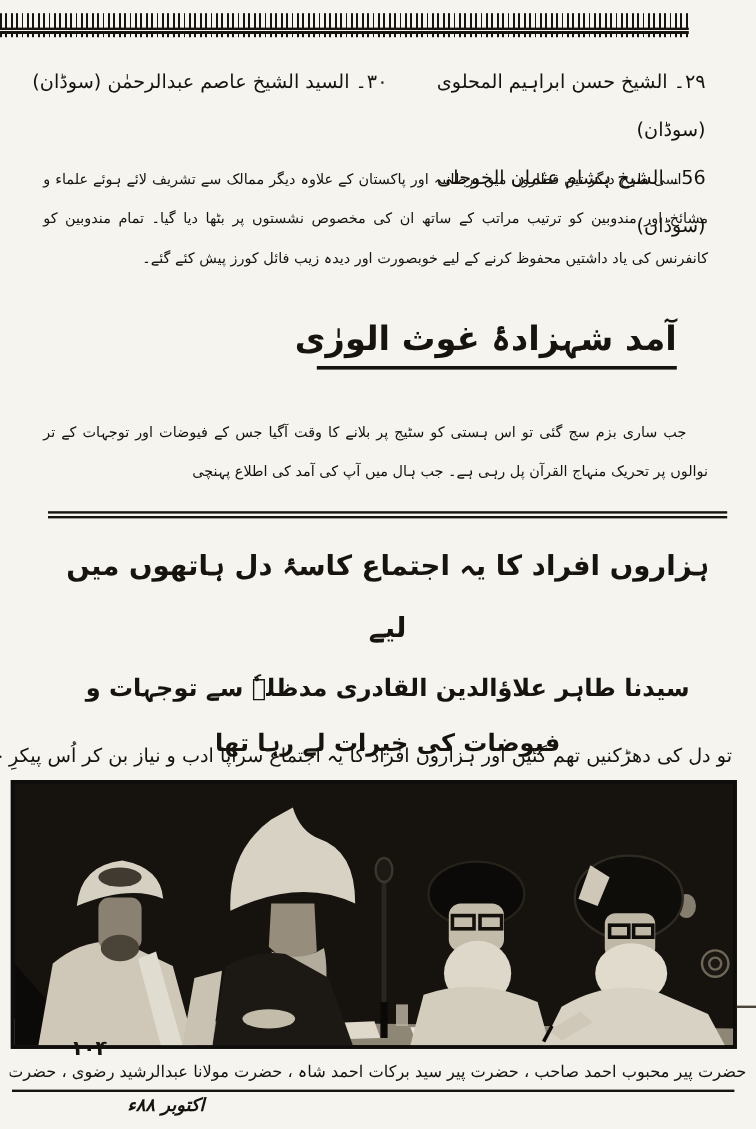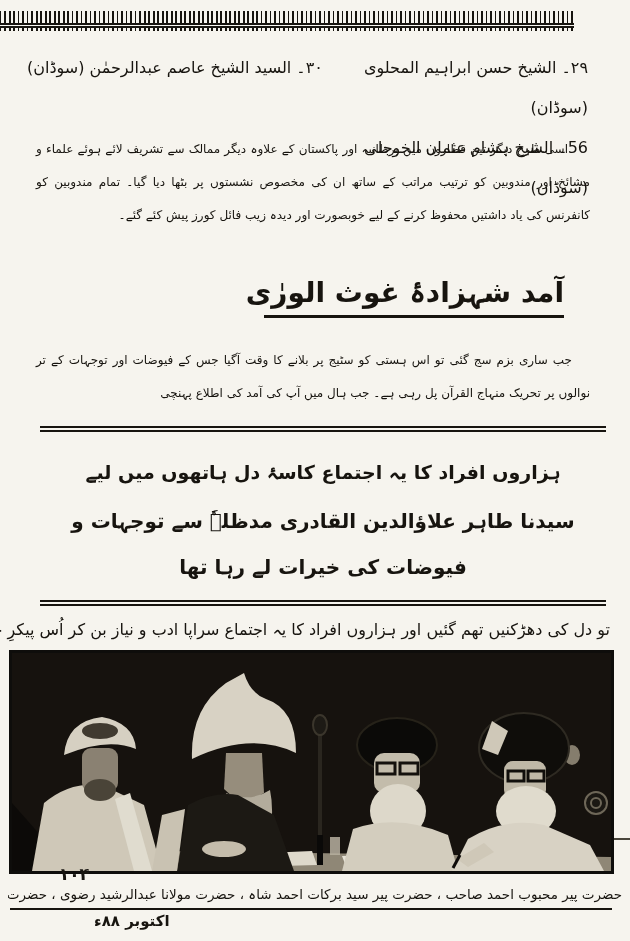--- a/index.html
+++ b/index.html
@@ -34,37 +34,37 @@
   .delegates .cell-l{flex:1 1 auto;text-align:center;}
   .para{
     position:absolute;right:40px;left:36px;
     font-size:12px;line-height:33px;
     text-align:justify;text-align-last:right;
   }
   .para.first{top:133px;text-indent:22px;}
   .para.second{top:344px;text-indent:18px;}
   
   .heading-wrap{
-    position:absolute;top:276px;right:66px;
+    position:absolute;top:266px;right:66px;
     width:300px;text-align:center;
   }
   .heading{
     font-size:28px;font-weight:bold;letter-spacing:1px;white-space:nowrap;
   }
   .heading-rule{height:3px;background:#17140f;margin-top:6px;}
   
   .quote-box{
     position:absolute;top:426px;right:24px;left:40px;
     border-top:6px double #17140f;
     border-bottom:6px double #17140f;
     padding:14px 6px 10px 6px;
     text-align:center;
   }
   .quote-line{font-weight:700;}
-  .quote-line.l1{font-size:19px;line-height:52px;}
+  .quote-line.l1{font-size:23px;line-height:52px;}
   .quote-line.l2{font-size:26px;line-height:52px;}
   .quote-line.l3{font-size:20px;line-height:46px;}
   .continuation{
     position:absolute;top:614px;right:20px;left:12px;
     font-size:16px;line-height:32px;text-align:center;white-space:nowrap;
   }
   
   .photo-frame{
     position:absolute;top:650px;left:9px;width:599px;height:218px;
     border:3px solid #0e0d0b;background:#16120e;
@@ -74,22 +74,22 @@
     position:absolute;top:838px;right:0;width:16px;height:2px;background:#4a463c;
   }
   .photo-caption{
     position:absolute;top:882px;right:8px;left:8px;
     font-size:13.5px;line-height:24px;text-align:center;white-space:nowrap;overflow:hidden;
   }
   .footer-rule{
     position:absolute;top:908px;left:10px;width:602px;height:2px;background:#17140f;
   }
   .footer-date{
-    position:absolute;top:912px;left:94px;
-    font-size:15px;font-weight:bold;
+    position:absolute;top:912px;left:106px;
+    font-size:15px;font-weight:bold;font-style:italic;
   }
   .page-number{
     position:absolute;top:864px;right:540px;
     font-size:17px;font-weight:bold;letter-spacing:2px;
   }
 </style>
 </head>
 <body>
 
 <div class="page">

